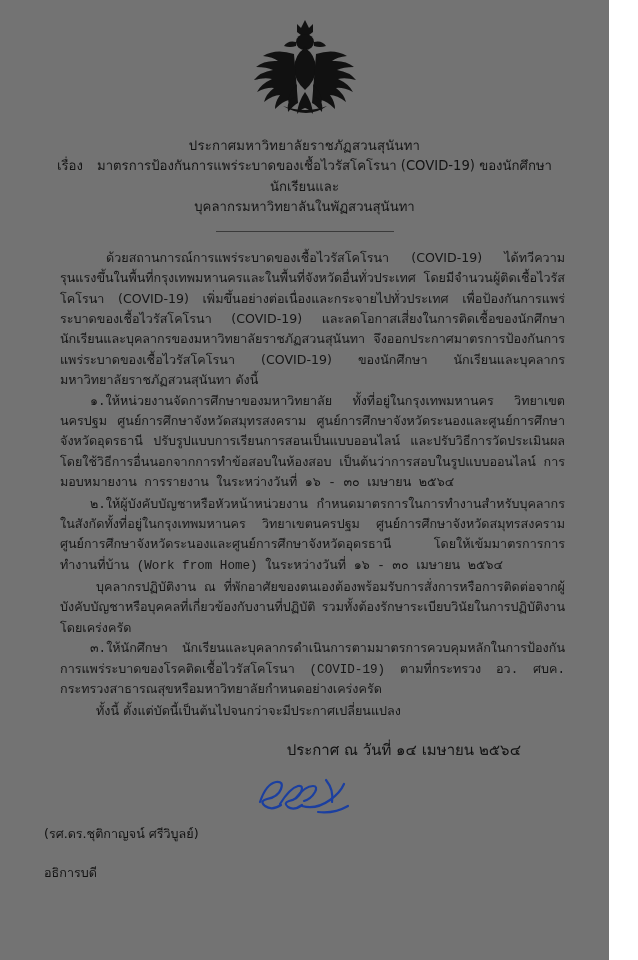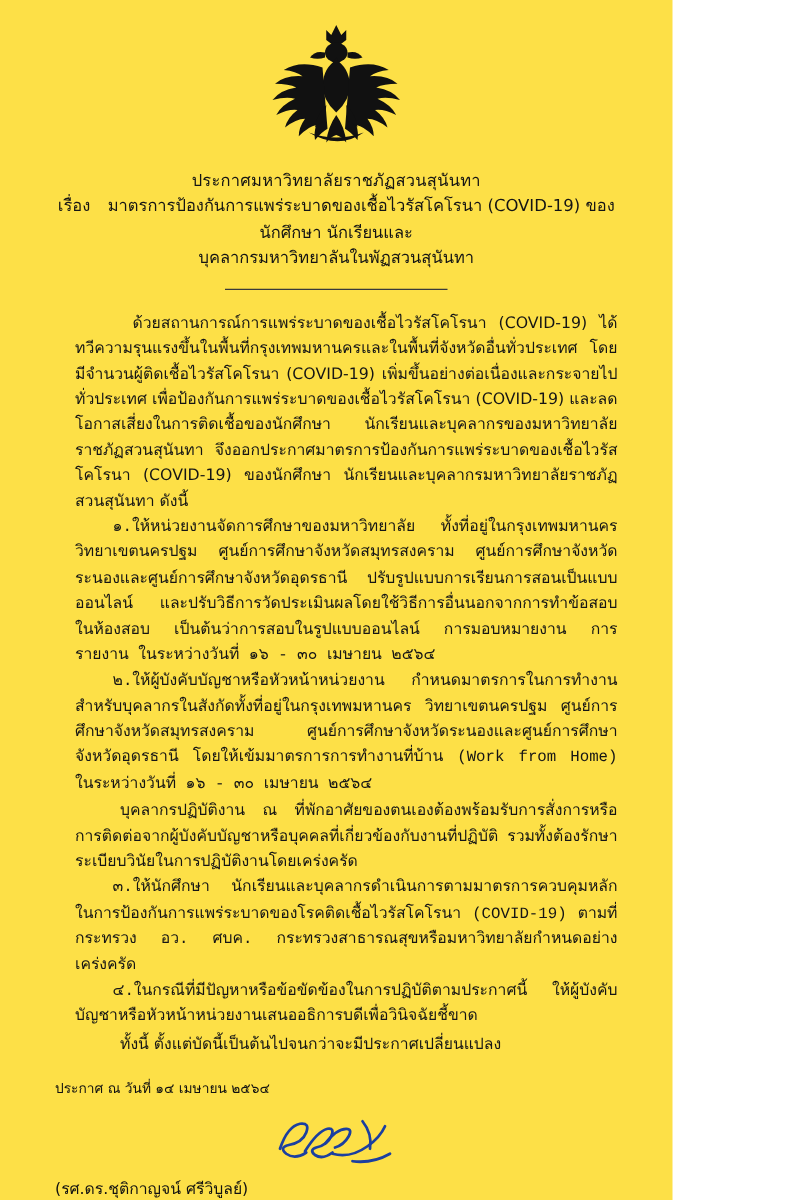--- a/index.html
+++ b/index.html
@@ -10,24 +10,24 @@
   body {
     width: 638px;
     height: 960px;
     background: #ffffff;
     font-family: "DejaVu Sans", "Liberation Sans", sans-serif;
     color: #111111;
     overflow: hidden;
   }
   .page {
     position: relative;
-    width: 538px;
+    width: 609px;
     height: 960px;
     padding: 18px 44px 10px 44px;
-    background: #fde047;
+    background: #737373;
   }
 
   
   .emblem-wrap {
     display: flex;
     justify-content: center;
     align-items: flex-start;
     height: 112px;
     margin-bottom: 6px;
   }
@@ -68,21 +68,22 @@
     margin: 0 0 1px 16px;
     text-indent: 0;
   }
   .para.indent-first { text-indent: 46px; }
   .para.indent-small { text-indent: 30px; font-family: Liberation Mono, monospace; }
   .para.indent-mid { text-indent: 36px; }
 
   
   .date-line {
     margin-top: 16px;
-    font-size: 11px;
+    text-align: right;
+    font-size: 15px;
     padding-right: 44px;
   }
   .sign-area {
     margin-top: 6px;
     text-align: left;
     position: relative;
     height: 96px;
   }
   .signature {
     display: block;
@@ -140,21 +141,20 @@
   </div>
 
   <div class="rule"></div>
 
   <div class="body-text">
     <p class="para indent-first">ด้วยสถานการณ์การแพร่ระบาดของเชื้อไวรัสโคโรนา (COVID-19) ได้ทวีความรุนแรงขึ้นในพื้นที่กรุงเทพมหานครและในพื้นที่จังหวัดอื่นทั่วประเทศ โดยมีจำนวนผู้ติดเชื้อไวรัสโคโรนา (COVID-19) เพิ่มขึ้นอย่างต่อเนื่องและกระจายไปทั่วประเทศ เพื่อป้องกันการแพร่ระบาดของเชื้อไวรัสโคโรนา (COVID-19) และลดโอกาสเสี่ยงในการติดเชื้อของนักศึกษา นักเรียนและบุคลากรของมหาวิทยาลัยราชภัฏสวนสุนันทา จึงออกประกาศมาตรการป้องกันการแพร่ระบาดของเชื้อไวรัสโคโรนา (COVID-19) ของนักศึกษา นักเรียนและบุคลากรมหาวิทยาลัยราชภัฏสวนสุนันทา ดังนี้</p>
     <p class="para indent-small">๑.ให้หน่วยงานจัดการศึกษาของมหาวิทยาลัย ทั้งที่อยู่ในกรุงเทพมหานคร วิทยาเขตนครปฐม ศูนย์การศึกษาจังหวัดสมุทรสงคราม ศูนย์การศึกษาจังหวัดระนองและศูนย์การศึกษาจังหวัดอุดรธานี ปรับรูปแบบการเรียนการสอนเป็นแบบออนไลน์ และปรับวิธีการวัดประเมินผลโดยใช้วิธีการอื่นนอกจากการทำข้อสอบในห้องสอบ เป็นต้นว่าการสอบในรูปแบบออนไลน์ การมอบหมายงาน การรายงาน ในระหว่างวันที่ ๑๖ - ๓๐ เมษายน ๒๕๖๔</p>
     <p class="para indent-small">๒.ให้ผู้บังคับบัญชาหรือหัวหน้าหน่วยงาน กำหนดมาตรการในการทำงานสำหรับบุคลากรในสังกัดทั้งที่อยู่ในกรุงเทพมหานคร วิทยาเขตนครปฐม ศูนย์การศึกษาจังหวัดสมุทรสงคราม ศูนย์การศึกษาจังหวัดระนองและศูนย์การศึกษาจังหวัดอุดรธานี โดยให้เข้มมาตรการการทำงานที่บ้าน (Work from Home) ในระหว่างวันที่ ๑๖ - ๓๐ เมษายน ๒๕๖๔</p>
     <p class="para indent-mid">บุคลากรปฏิบัติงาน ณ ที่พักอาศัยของตนเองต้องพร้อมรับการสั่งการหรือการติดต่อจากผู้บังคับบัญชาหรือบุคคลที่เกี่ยวข้องกับงานที่ปฏิบัติ รวมทั้งต้องรักษาระเบียบวินัยในการปฏิบัติงานโดยเคร่งครัด</p>
     <p class="para indent-small">๓.ให้นักศึกษา นักเรียนและบุคลากรดำเนินการตามมาตรการควบคุมหลักในการป้องกันการแพร่ระบาดของโรคติดเชื้อไวรัสโคโรนา (COVID-19) ตามที่กระทรวง อว. ศบค. กระทรวงสาธารณสุขหรือมหาวิทยาลัยกำหนดอย่างเคร่งครัด</p>
-    <p class="para indent-small">๔.ในกรณีที่มีปัญหาหรือข้อขัดข้องในการปฏิบัติตามประกาศนี้ ให้ผู้บังคับบัญชาหรือหัวหน้าหน่วยงานเสนออธิการบดีเพื่อวินิจฉัยชี้ขาด</p>
     <p class="para indent-mid">ทั้งนี้ ตั้งแต่บัดนี้เป็นต้นไปจนกว่าจะมีประกาศเปลี่ยนแปลง</p>
   </div>
 
   <div class="date-line">ประกาศ ณ วันที่  ๑๔  เมษายน ๒๕๖๔</div>
 
   <div class="sign-area">
     <svg class="signature" viewBox="0 0 150 54" aria-hidden="true">
       <g fill="none" stroke="#1b3fa0" stroke-width="2.2" stroke-linecap="round" stroke-linejoin="round">
         <path d="M30 34 q6 -18 16 -20 q8 -1 5 7 q-3 8 -14 10 q-8 2 -2 7 q7 5 16 -1"></path>
         <path d="M50 36 q10 -16 18 -18 q6 -1 3 6 q-3 7 -12 9 q-6 2 -1 6 q6 4 14 -2"></path>

